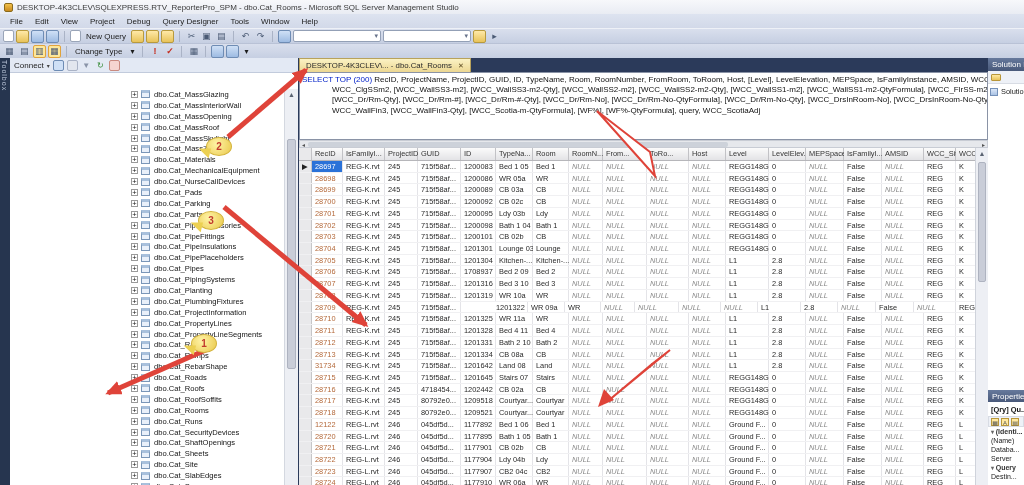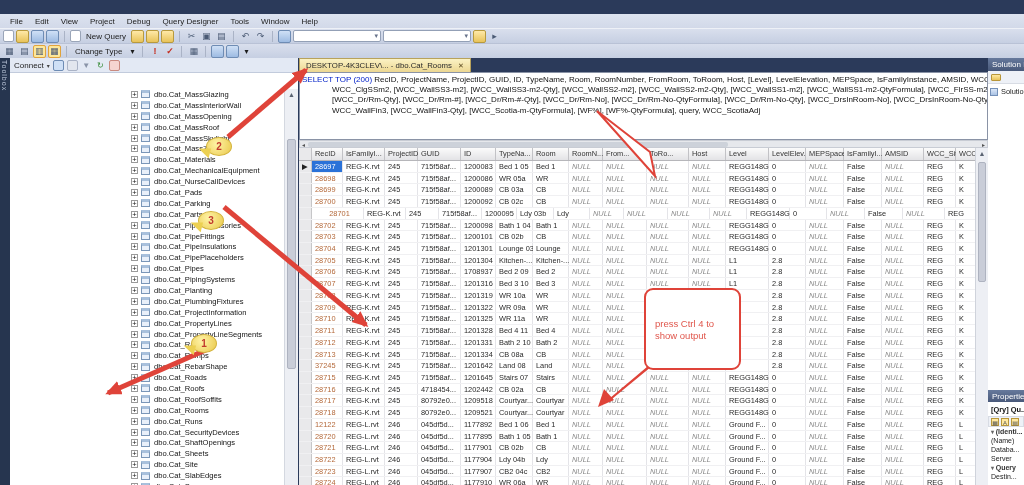--- a/index.html
+++ b/index.html
@@ -90,20 +90,24 @@
   .bubble.b1 { left:647px; top:144px; width:113px; height:55px; padding:7px 2px 0 9px; }
   .bubble.b2 { left:644px; top:288px; width:97px; height:82px; padding:28px 2px 0 9px; }
   .balloon { position:absolute; z-index:42; width:26px; height:19px; border-radius:50%; background:radial-gradient(circle at 40% 35%, #fff3a6, #e9c84a); border:1px solid #d4b43c; color:#c23b2e; font-weight:bold; font-size:10px; text-align:center; line-height:17px; pointer-events:none; }
   .balloon:after { content:""; position:absolute; left:-9px; top:9px; border-right:12px solid #ecd052; border-top:3px solid transparent; border-bottom:7px solid transparent; transform:rotate(14deg); }
 </style>
 </head>
 <body>
 
 <div id="app">
 
+  <div class="titlebar">
+    <span class="appicon"></span>
+    <span>DESKTOP-4K3CLEV\SQLEXPRESS.RTV_ReporterPro_SPM - dbo.Cat_Rooms - Microsoft SQL Server Management Studio</span>
+  </div>
 
   <div class="menubar" id="menubar">
       <span>File</span>
       <span>Edit</span>
       <span>View</span>
       <span>Project</span>
       <span>Debug</span>
       <span>Query Designer</span>
       <span>Tools</span>
       <span>Window</span>
@@ -481,21 +485,21 @@
           <div class="gc " style="width: 43px;">REGG148G</div>
           <div class="gc " style="width: 37px;">0</div>
           <div class="gc nul" style="width: 38px;">NULL</div>
           <div class="gc " style="width: 38px;">False</div>
           <div class="gc nul" style="width: 42px;">NULL</div>
           <div class="gc " style="width: 32px;">REG</div>
           <div class="gc " style="width: 28px;">K</div>
         </div>
         <div class="grow">
           <div class="gc mg" style="width: 13px;"></div>
-          <div class="gc rec" style="width: 52px; text-align: center;">28701</div>
+          <div class="gc rec" style="width: 31px;">28701</div>
           <div class="gc " style="width: 42px;">REG-K.rvt</div>
           <div class="gc " style="width: 33px;">245</div>
           <div class="gc " style="width: 43px;">715f58af...</div>
           <div class="gc " style="width: 35px;">1200095</div>
           <div class="gc " style="width: 37px;">Ldy 03b</div>
           <div class="gc " style="width: 36px;">Ldy</div>
           <div class="gc nul" style="width: 34px;">NULL</div>
           <div class="gc nul" style="width: 44px;">NULL</div>
           <div class="gc nul" style="width: 42px;">NULL</div>
           <div class="gc nul" style="width: 37px;">NULL</div>
@@ -653,21 +657,21 @@
           <div class="gc nul" style="width: 42px;">NULL</div>
           <div class="gc " style="width: 32px;">REG</div>
           <div class="gc " style="width: 28px;">K</div>
         </div>
         <div class="grow">
           <div class="gc mg" style="width: 13px;"></div>
           <div class="gc rec" style="width: 31px;">28709</div>
           <div class="gc " style="width: 42px;">REG-K.rvt</div>
           <div class="gc " style="width: 33px;">245</div>
           <div class="gc " style="width: 43px;">715f58af...</div>
-          <div class="gc " style="width: 35px;">1201322</div>
+          <div class="gc " style="width: 35px; margin-left: 32px;">1201322</div>
           <div class="gc " style="width: 37px;">WR 09a</div>
           <div class="gc " style="width: 36px;">WR</div>
           <div class="gc nul" style="width: 34px;">NULL</div>
           <div class="gc nul" style="width: 44px;">NULL</div>
           <div class="gc nul" style="width: 42px;">NULL</div>
           <div class="gc nul" style="width: 37px;">NULL</div>
           <div class="gc " style="width: 43px;">L1</div>
           <div class="gc " style="width: 37px;">2.8</div>
           <div class="gc nul" style="width: 38px;">NULL</div>
           <div class="gc " style="width: 38px;">False</div>
@@ -754,21 +758,21 @@
           <div class="gc " style="width: 43px;">L1</div>
           <div class="gc " style="width: 37px;">2.8</div>
           <div class="gc nul" style="width: 38px;">NULL</div>
           <div class="gc " style="width: 38px;">False</div>
           <div class="gc nul" style="width: 42px;">NULL</div>
           <div class="gc " style="width: 32px;">REG</div>
           <div class="gc " style="width: 28px;">K</div>
         </div>
         <div class="grow">
           <div class="gc mg" style="width: 13px;"></div>
-          <div class="gc rec" style="width: 31px;">37245</div>
+          <div class="gc rec" style="width: 31px;">31734</div>
           <div class="gc " style="width: 42px;">REG-K.rvt</div>
           <div class="gc " style="width: 33px;">245</div>
           <div class="gc " style="width: 43px;">715f58af...</div>
           <div class="gc " style="width: 35px;">1201642</div>
           <div class="gc " style="width: 37px;">Land 08</div>
           <div class="gc " style="width: 36px;">Land</div>
           <div class="gc nul" style="width: 34px;">NULL</div>
           <div class="gc nul" style="width: 44px;">NULL</div>
           <div class="gc nul" style="width: 42px;">NULL</div>
           <div class="gc nul" style="width: 37px;">NULL</div>
@@ -1036,22 +1040,18 @@
       </marker>
     </defs>
     <line x1="228" y1="137" x2="306" y2="70" stroke="#df4339" stroke-width="5" marker-end="url(#ah)"></line>
     <line x1="224" y1="207" x2="366" y2="325" stroke="#df4339" stroke-width="5" marker-end="url(#ah)"></line>
     <line x1="208" y1="349" x2="108" y2="393" stroke="#df4339" stroke-width="5" marker-end="url(#ah)"></line>
     <polygon points="650,152 597,111 655,176" fill="#ffffff" stroke="#df4339" stroke-width="2"></polygon>
     <polygon points="652,364 608,401 670,350" fill="#ffffff" stroke="#df4339" stroke-width="2"></polygon>
     <polygon points="598,407 614,400 604,389" fill="#df4339"></polygon>
   </svg>
 
-  <div class="bubble b2">
-    <div>press Ctrl 4 to</div>
-    <div>show output</div>
-  </div>
 
   <div class="balloon" style="left:206px;top:137px;">2</div>
   <div class="balloon" style="left:198px;top:211px;">3</div>
   <div class="balloon" style="left:191px;top:334px;">1</div>
 
 </div>
 
 </body></html>

